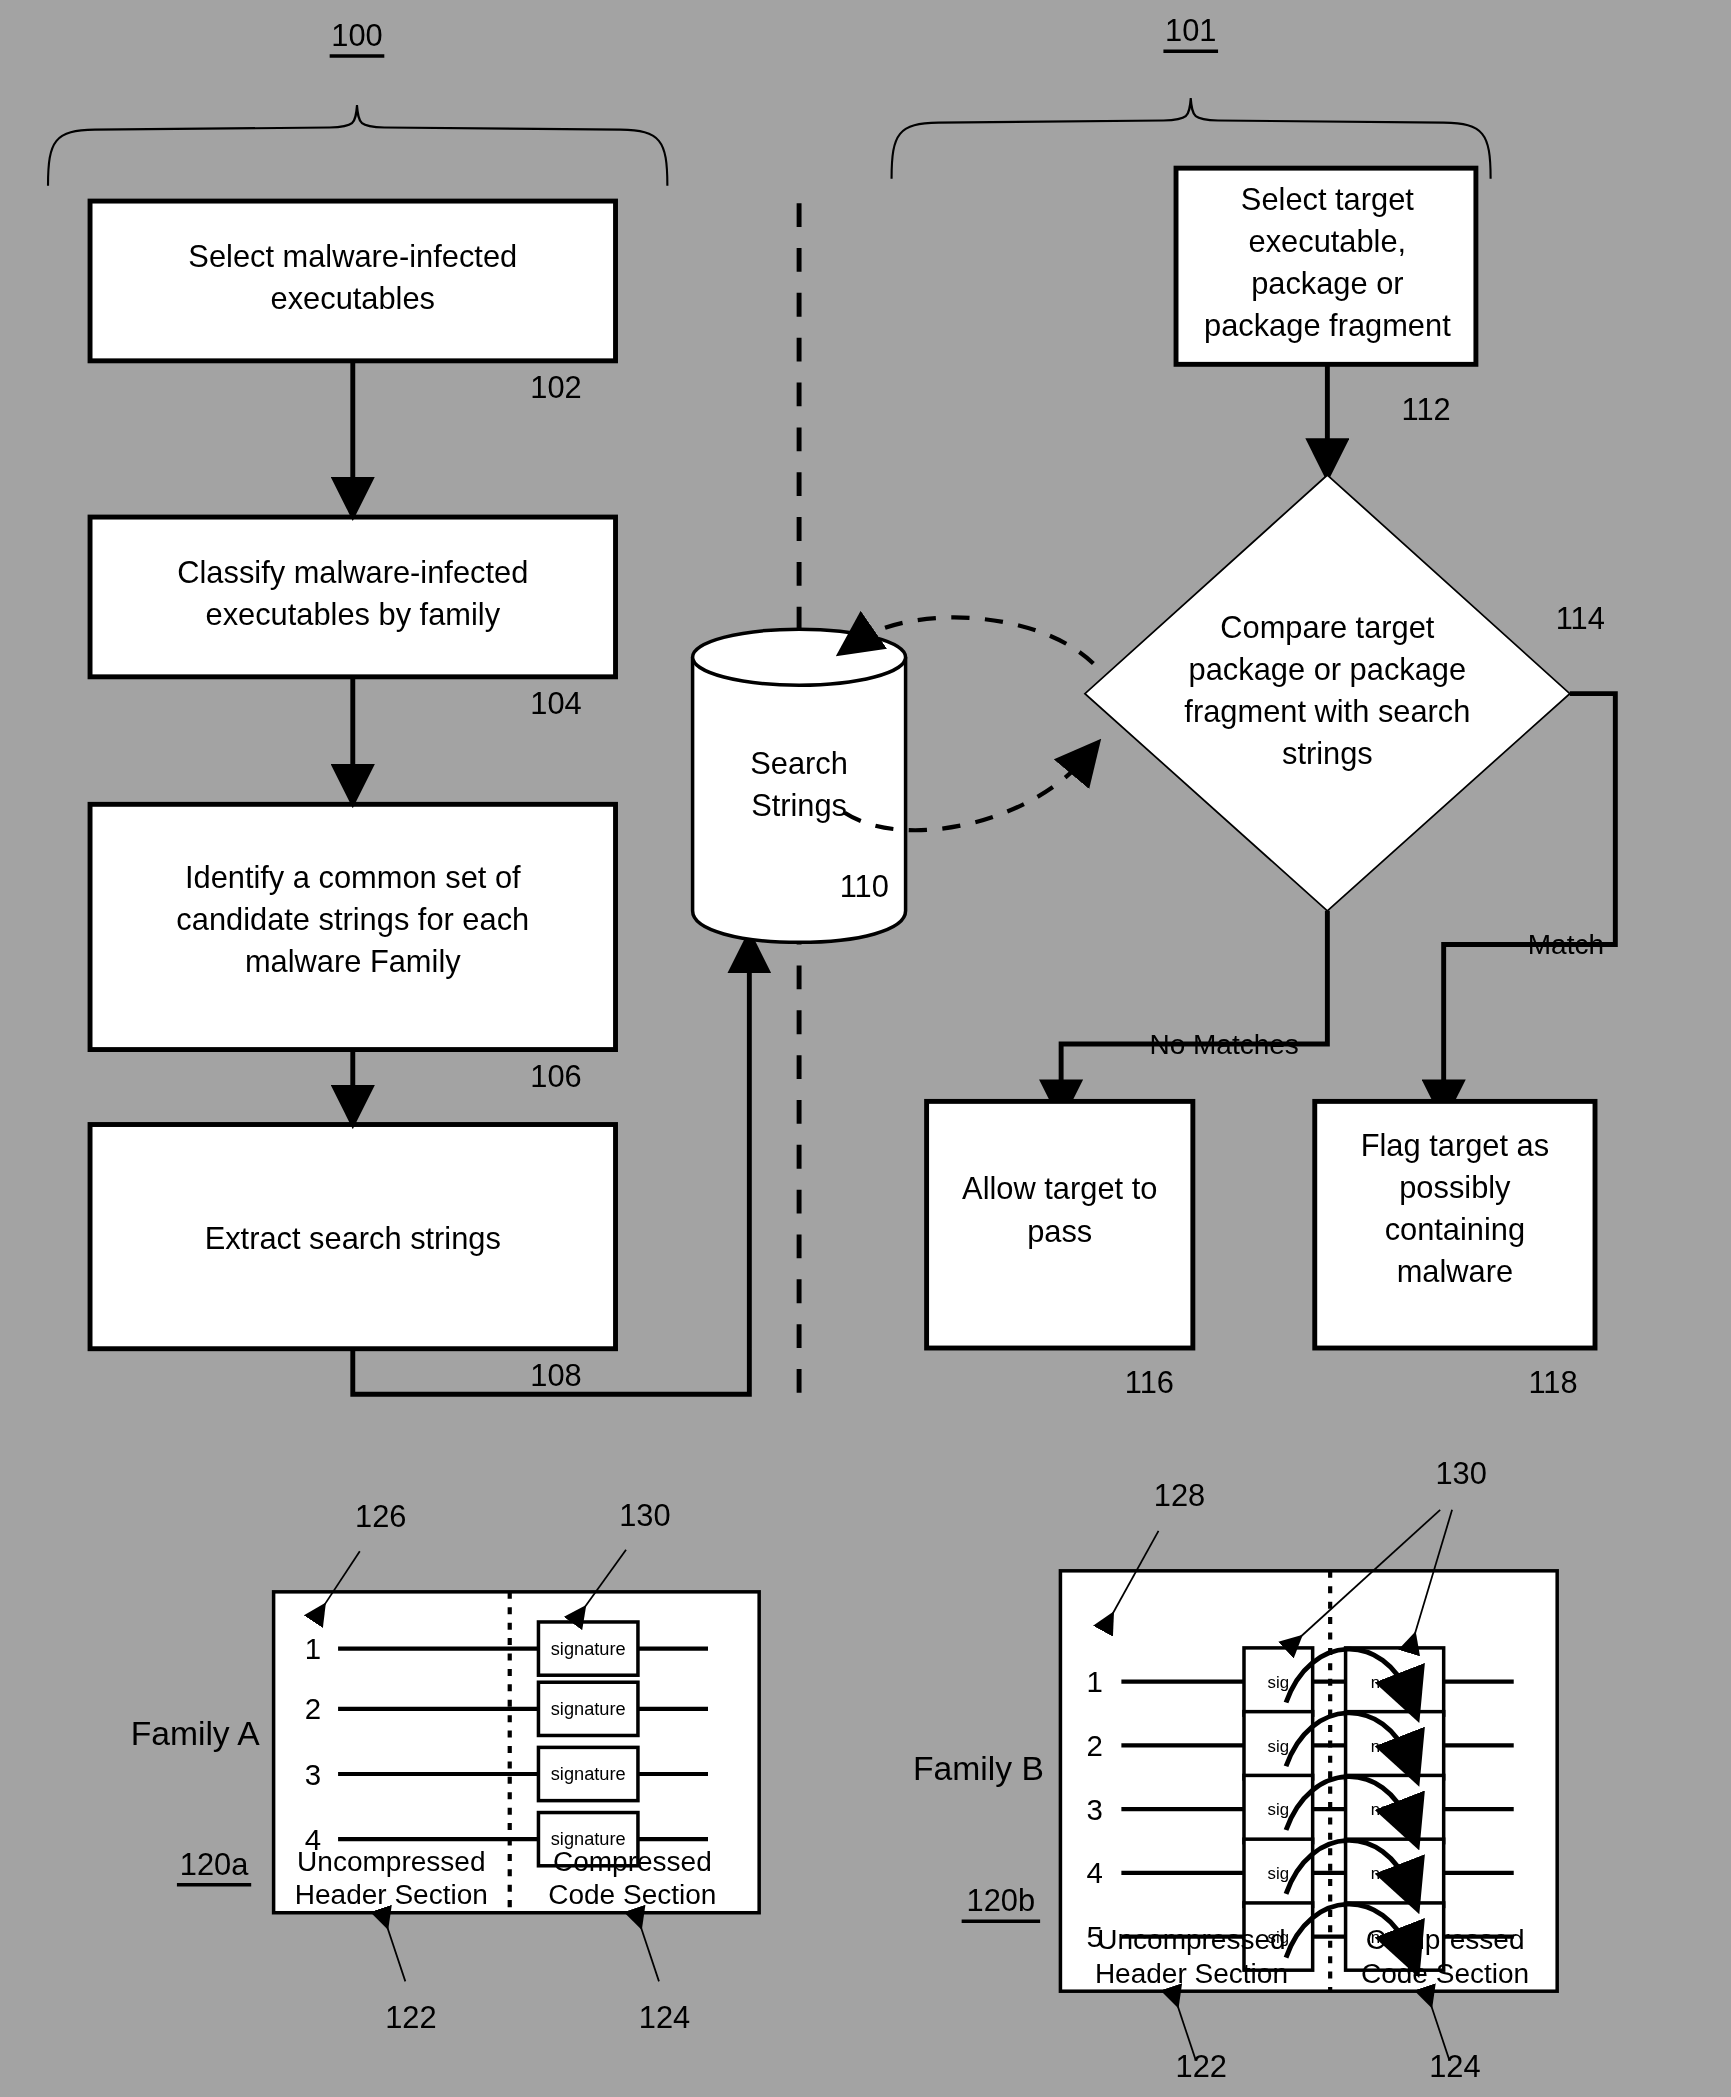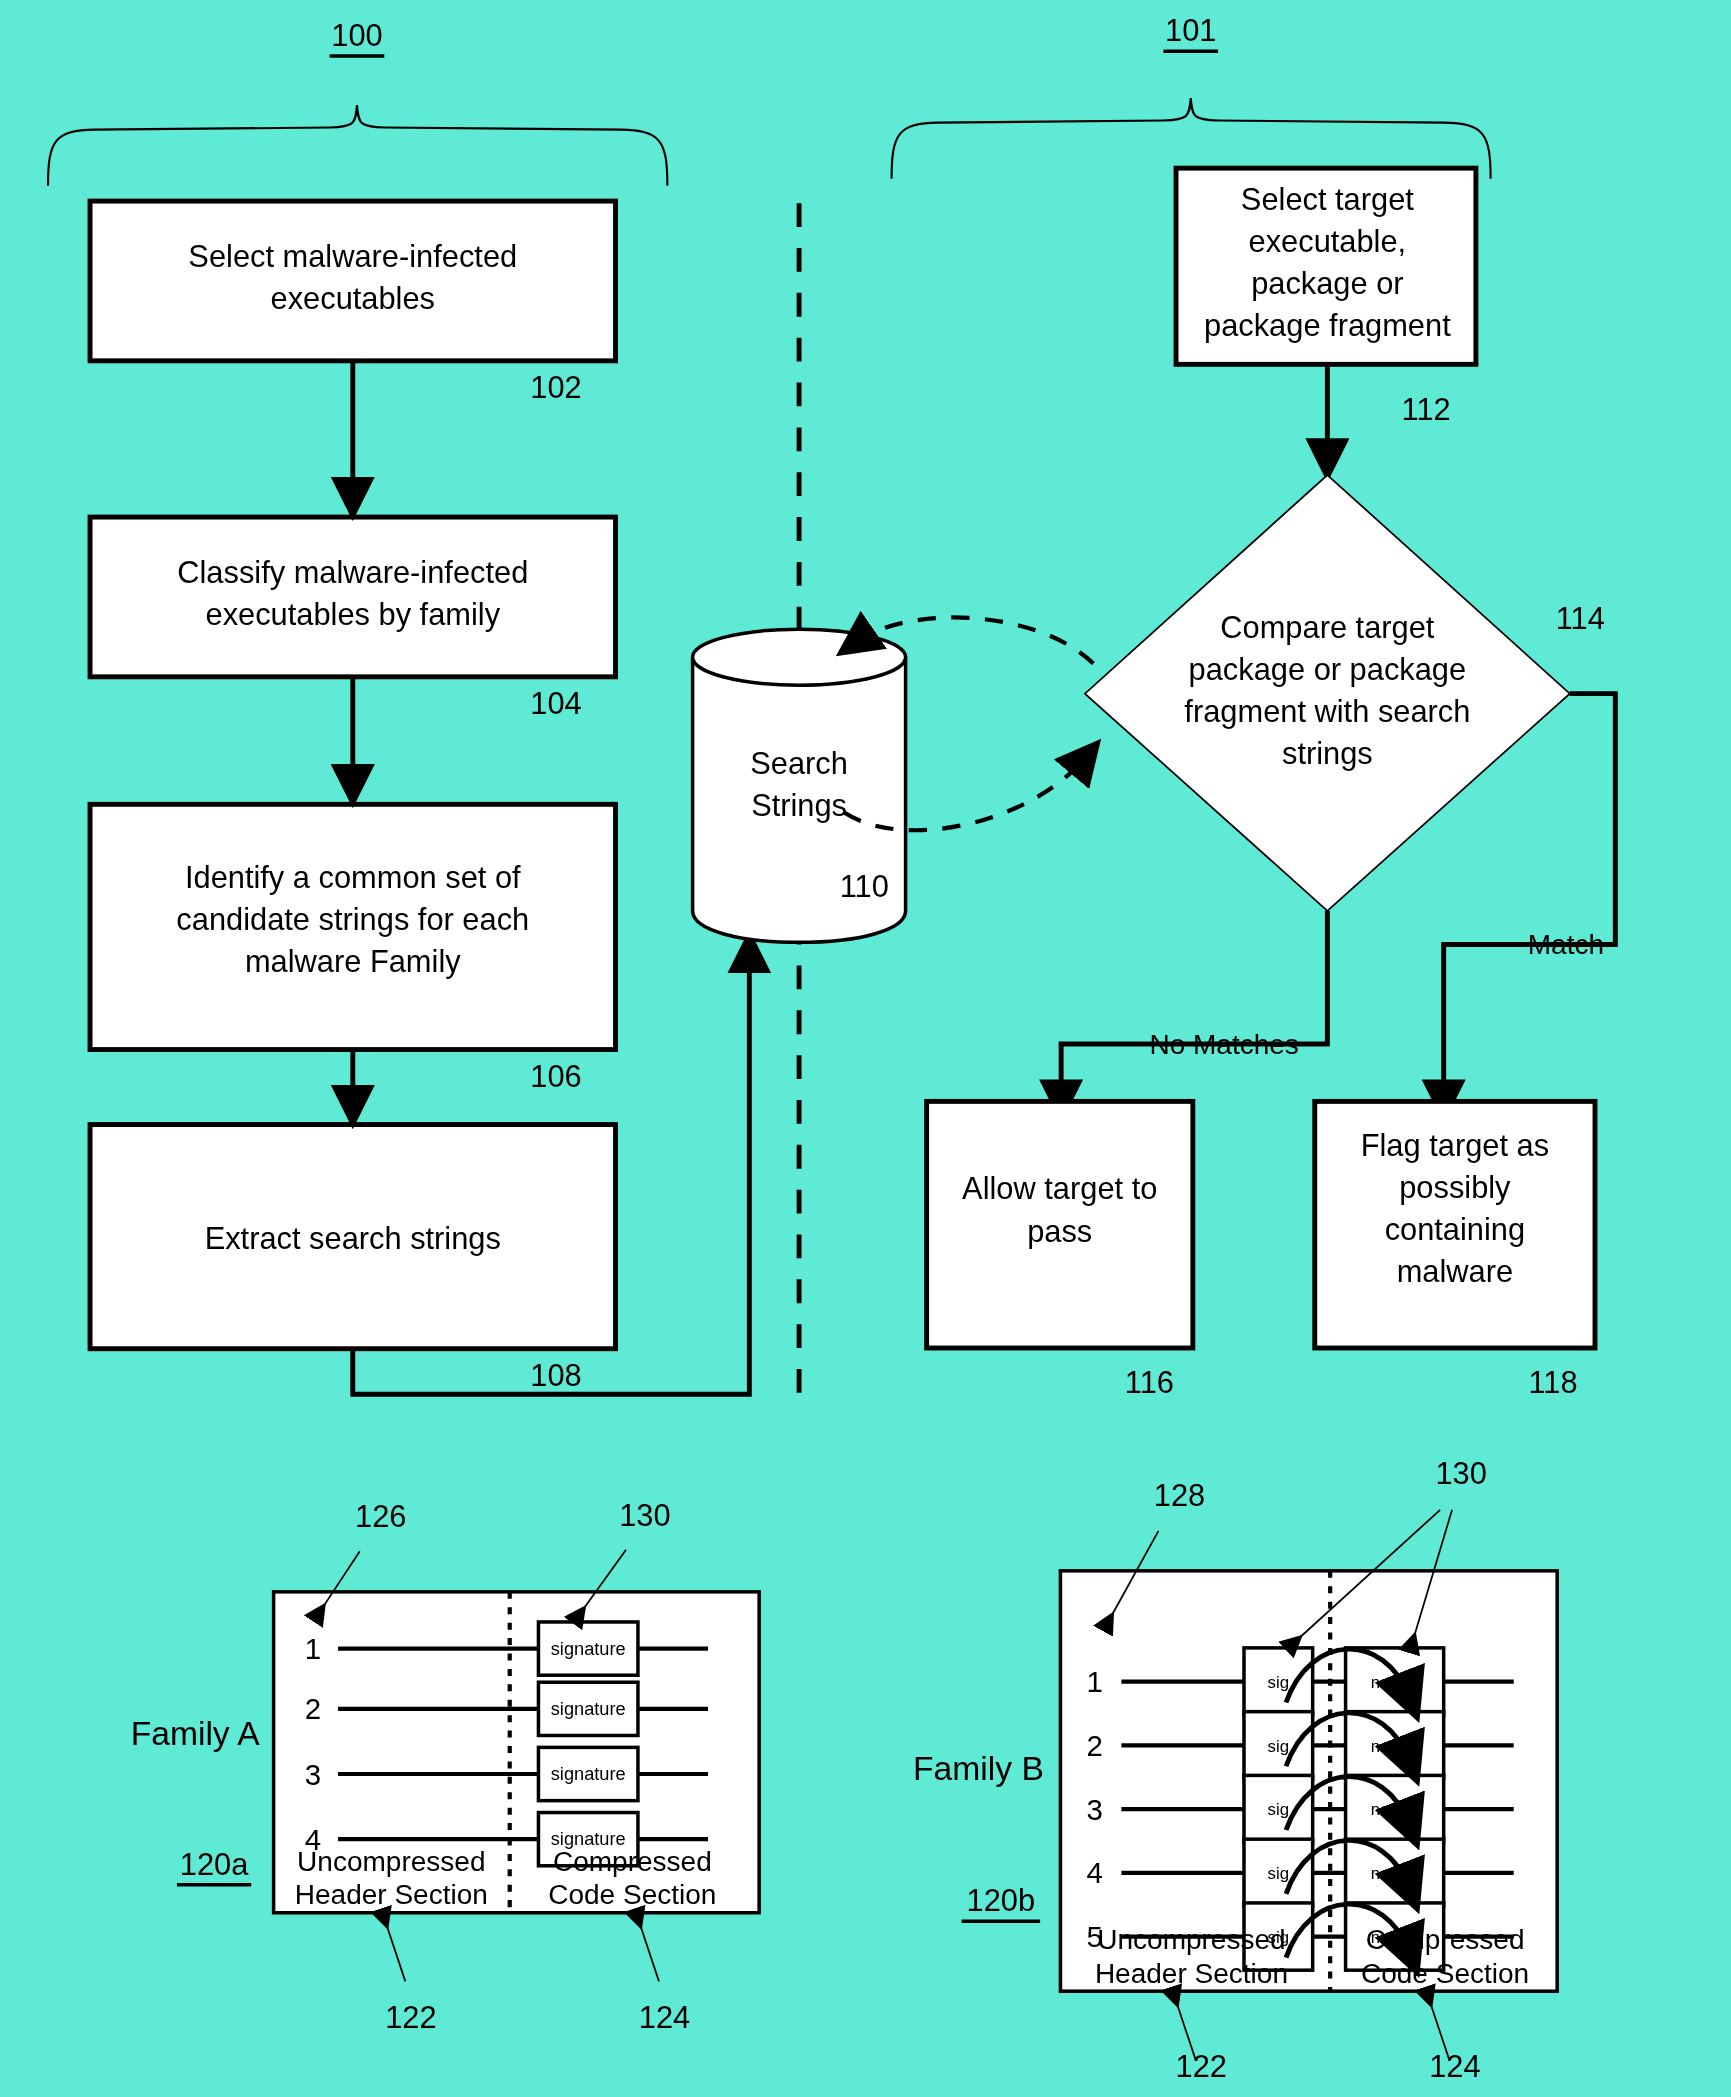--- a/index.html
+++ b/index.html
@@ -4,21 +4,21 @@
 <style>
   html, body {
     margin: 0;
     padding: 0;
     background: #ffffff;
   }
   #page {
     position: relative;
     width: 1732px;
     height: 2097px;
-    background: #5eead4;
+    background: #a3a3a3;
     font-family: "Liberation Sans", sans-serif;
     overflow: hidden;
   }
   svg.layer {
     position: absolute;
     top: 0;
     left: 0;
     width: 1732px;
     height: 2097px;
   }

